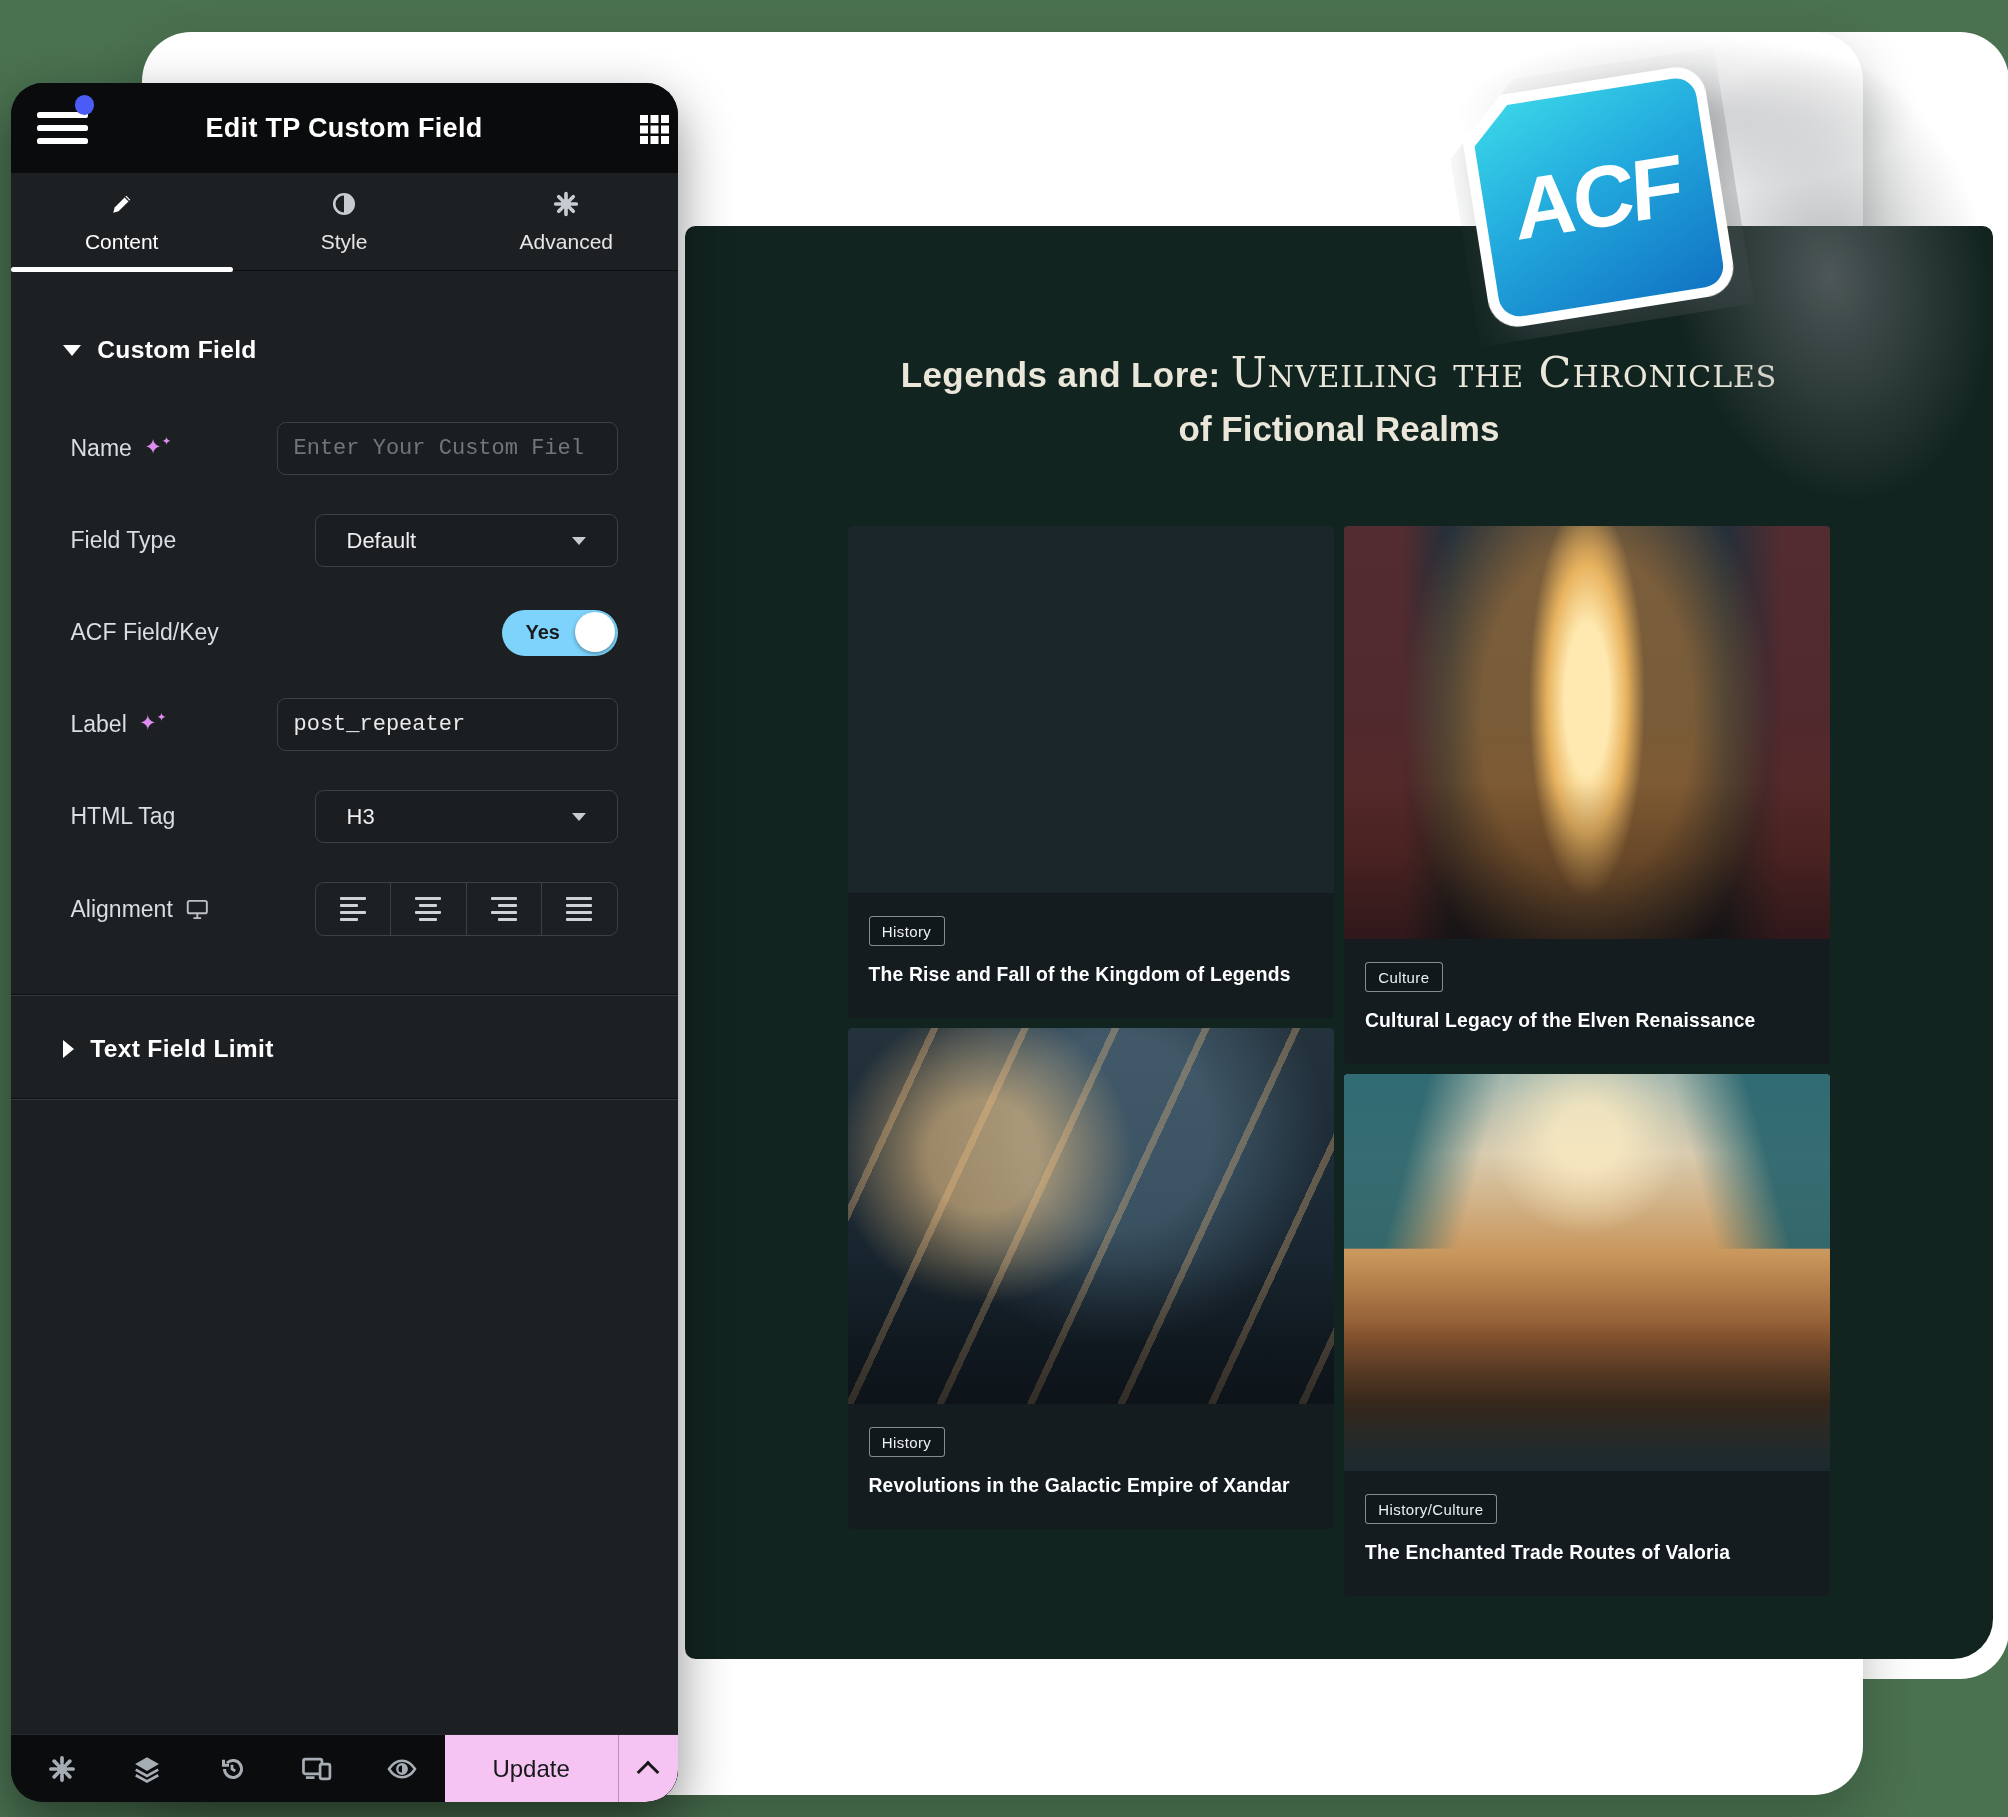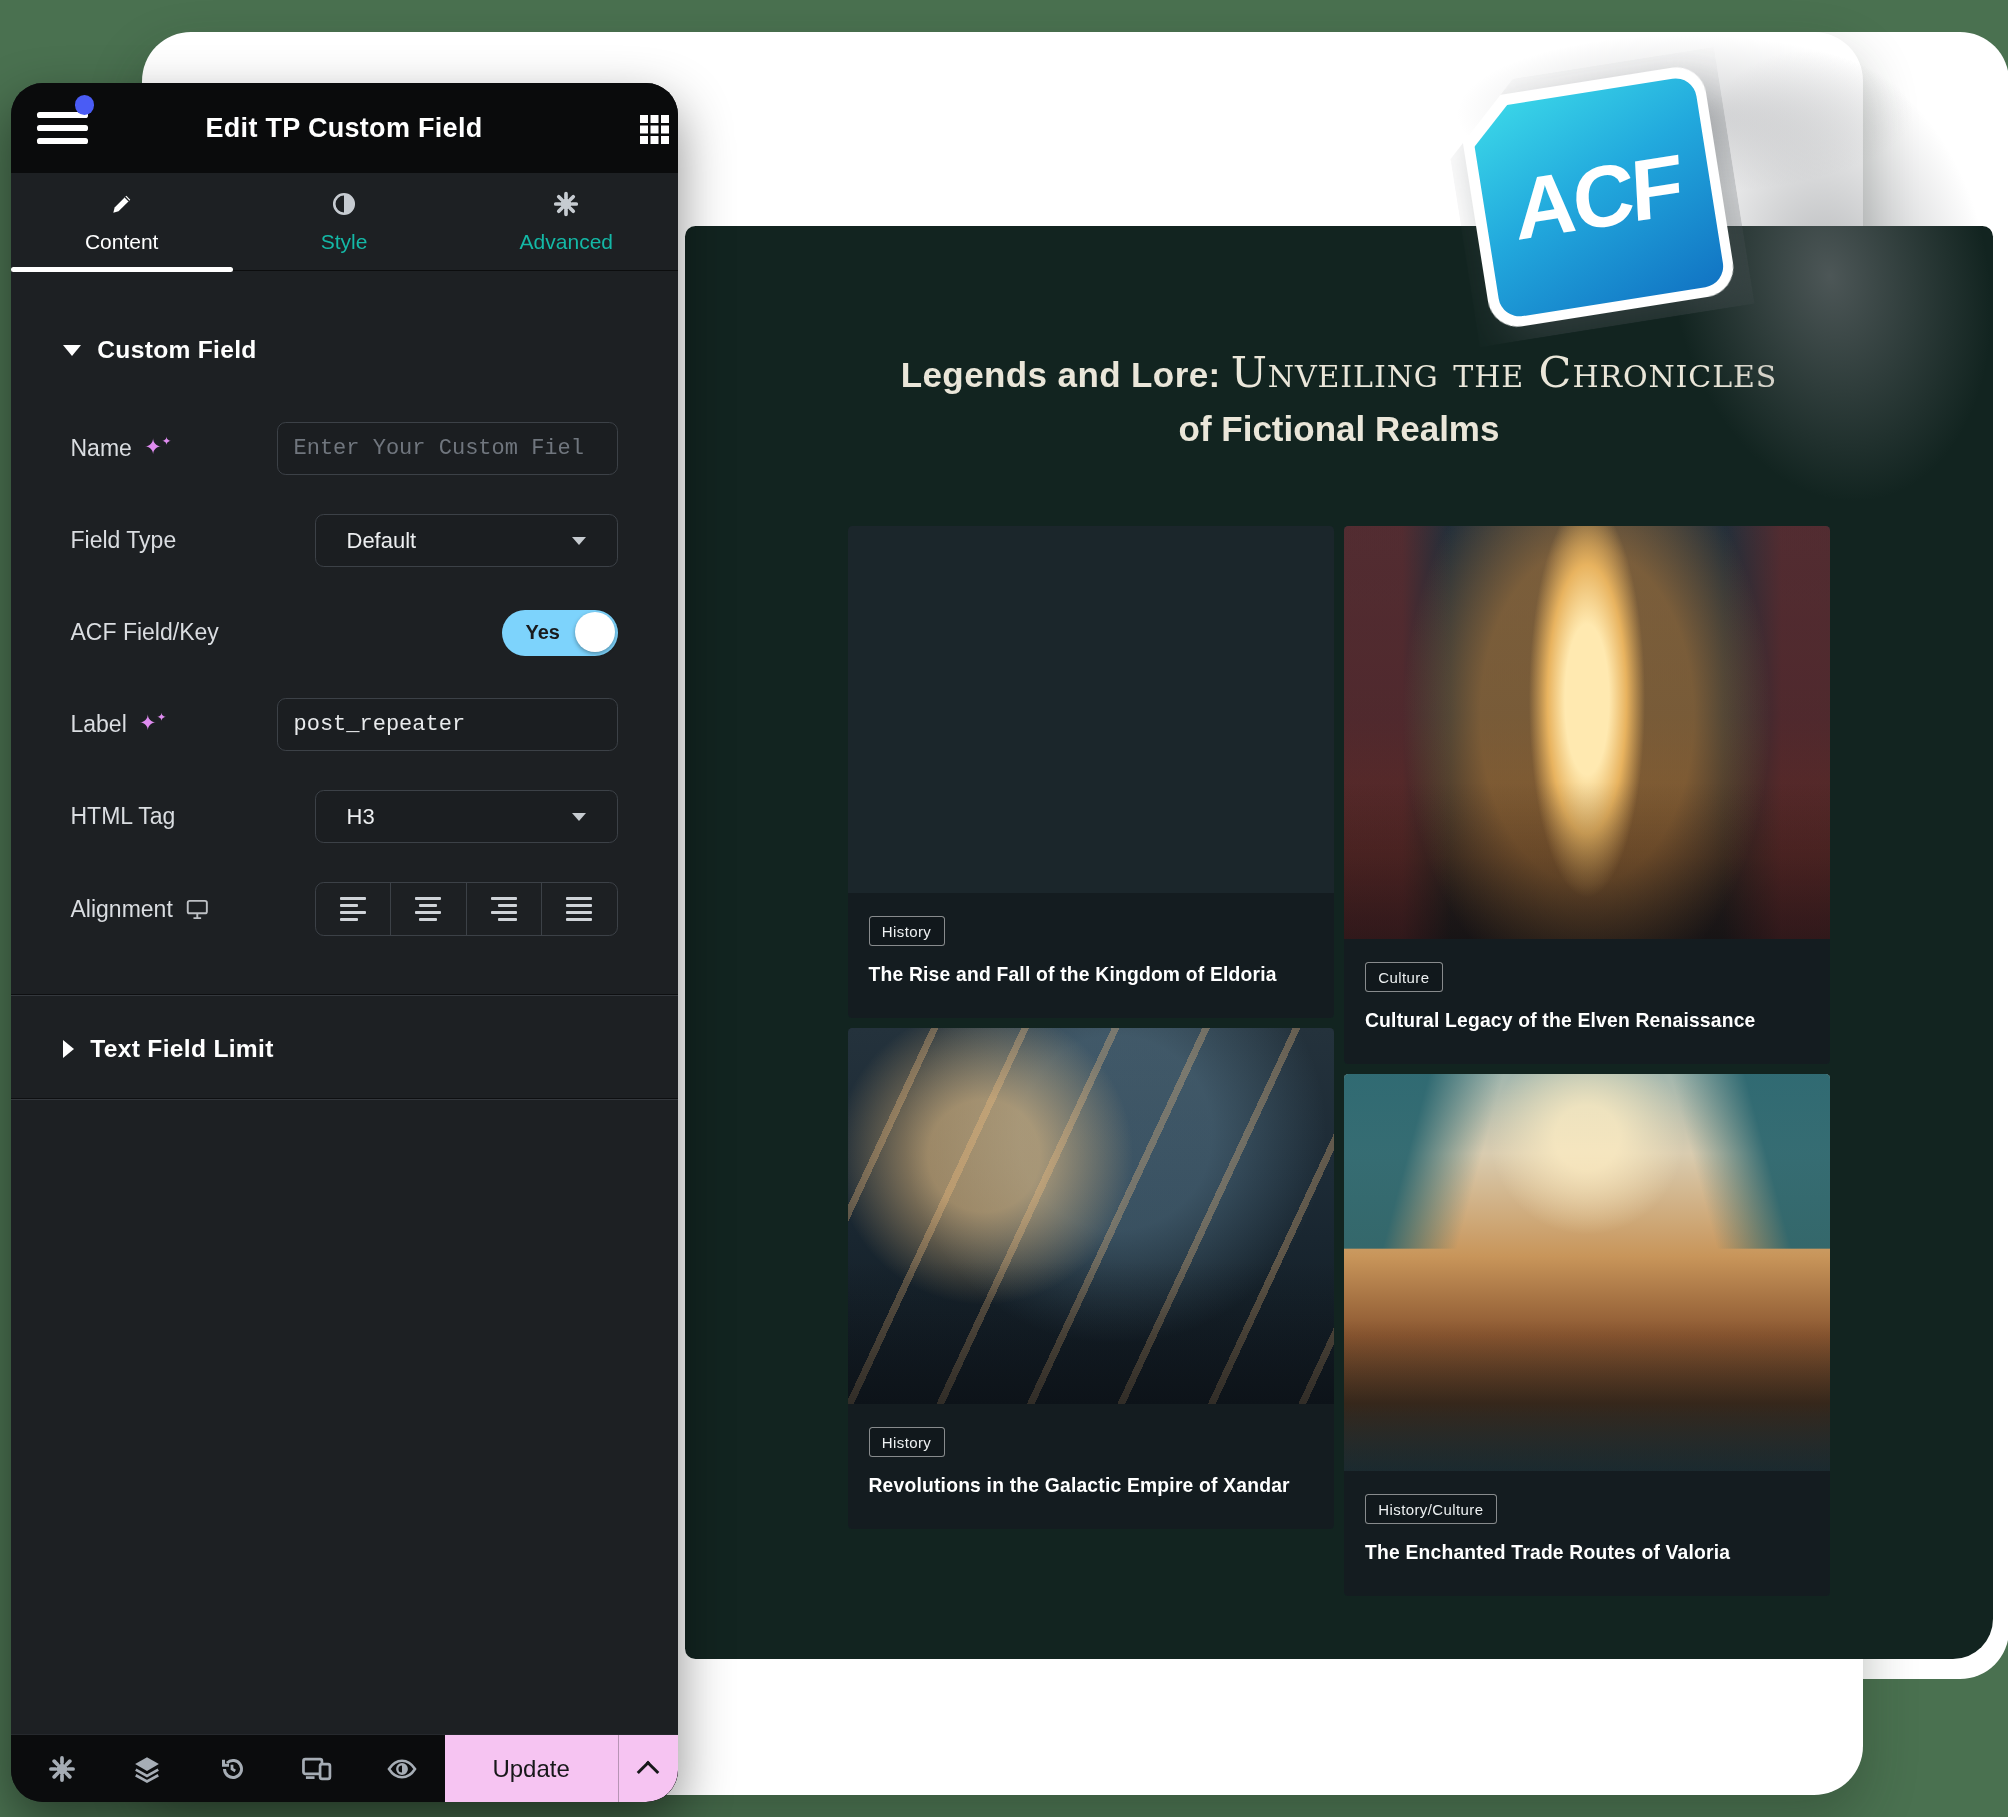--- a/index.html
+++ b/index.html
@@ -80,21 +80,21 @@
          z-index:30;box-shadow:0 21px 53px rgba(0,0,0,.45);display:flex;flex-direction:column;overflow:hidden;color:#fff;}
   .p-header{height:90px;background:#0a0b0c;display:flex;align-items:center;flex:none;position:relative;}
   .hamburger{width:56px;height:39px;margin-left:26px;display:flex;flex-direction:column;justify-content:center;gap:7px;cursor:pointer;}
   .hamburger i{display:block;height:6.1px;width:51px;background:#fff;border-radius:2.6px;}
   .p-title{position:absolute;left:0;right:0;text-align:center;font-size:27px;font-weight:bold;letter-spacing:0.3px;}
   .grid-icon{position:absolute;right:30px;top:32px;width:8px;height:8px;background:#fff;cursor:pointer;
              box-shadow:10.5px 0 #fff,21px 0 #fff,0 10.5px #fff,10.5px 10.5px #fff,21px 10.5px #fff,0 21px #fff,10.5px 21px #fff,21px 21px #fff;}
   .blue-dot{position:absolute;left:64px;top:12.3px;width:19.3px;height:19.3px;border-radius:50%;background:#4a5cf5;z-index:5;}
 
   .p-tabs{height:98px;display:flex;flex:none;position:relative;border-bottom:0.9px solid #0c0d0e;background:#1d2023;}
-  .p-tab{width:33.333%;display:flex;flex-direction:column;align-items:center;justify-content:center;gap:10.5px;cursor:pointer;color:#14b8a6;}
+  .p-tab{width:33.333%;display:flex;flex-direction:column;align-items:center;justify-content:center;gap:10.5px;cursor:pointer;color:#e5e5e5;}
   .p-tab .t-icon{height:30px;display:flex;align-items:center;}
   .p-tab .t-label{font-size:21px;}
   .p-tab.active{color:#ffffff;}
   .tab-underline{position:absolute;left:0;bottom:-1.8px;width:222px;height:5.3px;background:#fff;border-radius:2.6px;}
 
   .p-body{flex:1;padding:0 44px;overflow:hidden;}
   .sec-head{display:flex;align-items:center;gap:16px;margin:65px 8.8px 58px;cursor:pointer;}
   .sec-head .tri-down{width:0;height:0;border-left:9.7px solid transparent;border-right:9.7px solid transparent;border-top:11.4px solid #fff;}
   .sec-head .tri-right{width:0;height:0;border-top:9.7px solid transparent;border-bottom:9.7px solid transparent;border-left:11.4px solid #fff;}
   .sec-title{font-size:24.6px;font-weight:bold;letter-spacing:0.3px;}
@@ -160,21 +160,21 @@
       <div class="line2">of Fictional Realms</div>
     </div>
 
     <div class="card-grid">
       <div class="card-col">
 
         <div class="card">
           <div class="img art-eldoria"></div>
           <div class="caption">
             <span class="badge">History</span>
-            <div class="card-title">The Rise and Fall of the Kingdom of Eldoria</div>
+            <div class="card-title">The Rise and Fall of the Kingdom of Legends</div>
           </div>
         </div>
 
         <div class="card">
           <div class="img art-xandar"></div>
           <div class="caption">
             <span class="badge">History</span>
             <div class="card-title">Revolutions in the Galactic Empire of Xandar</div>
           </div>
         </div>

